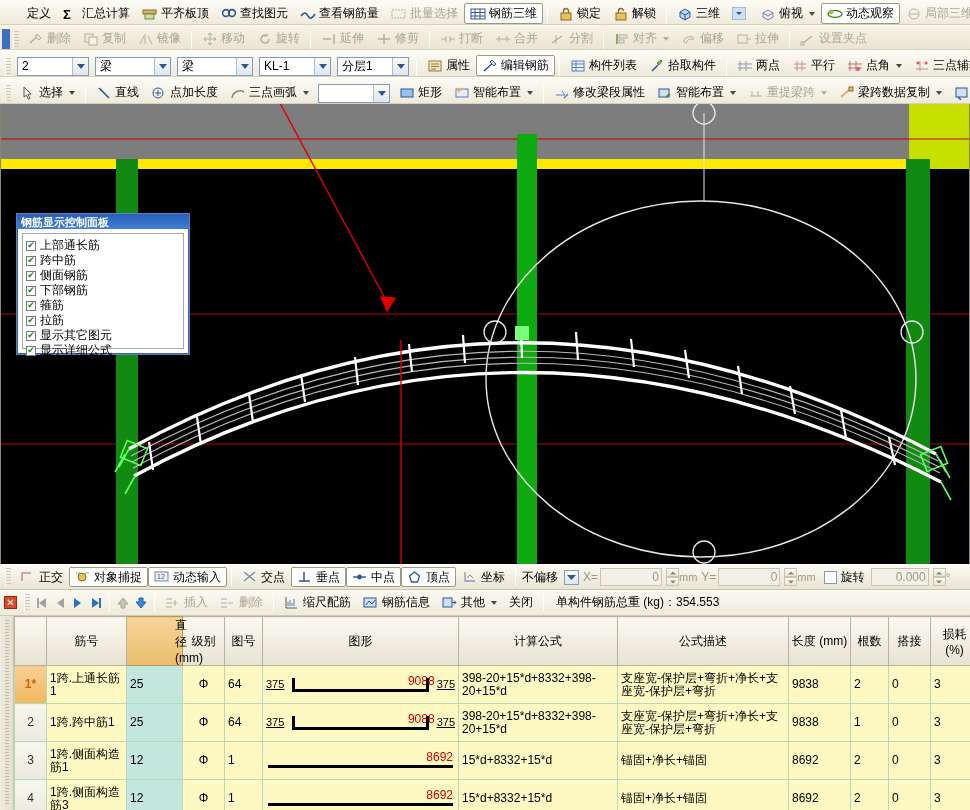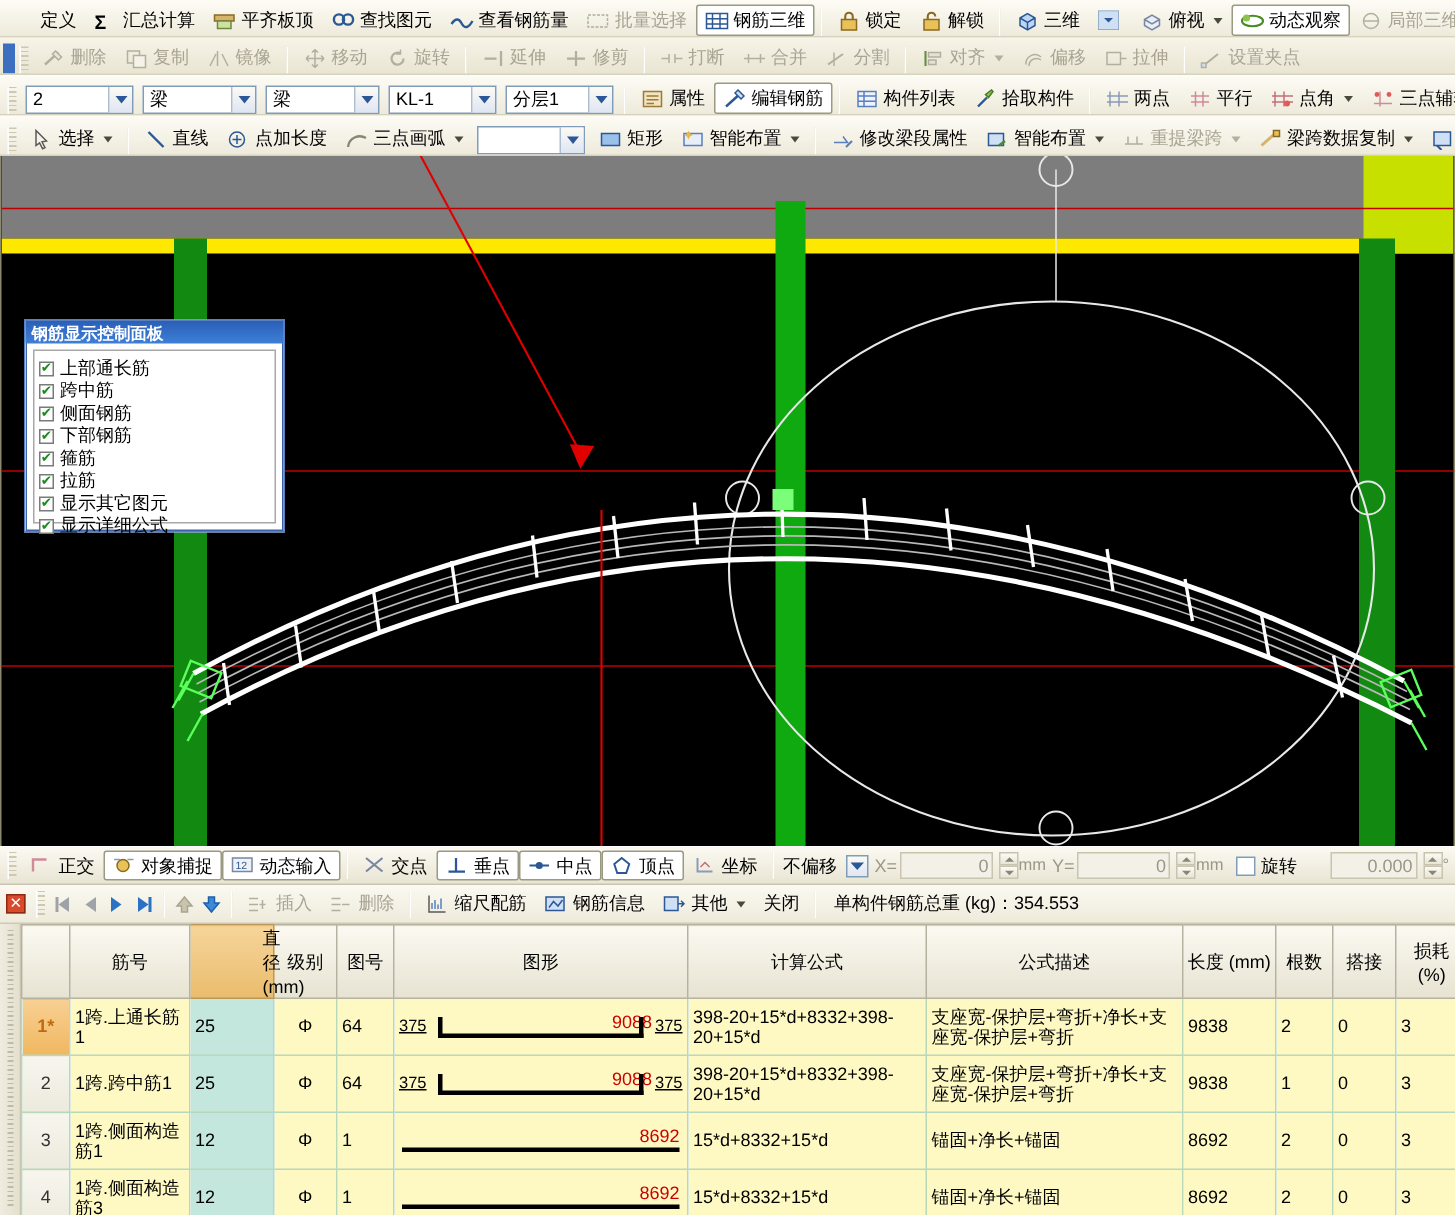--- a/index.html
+++ b/index.html
@@ -786,21 +786,21 @@
     <span class="unit">mm</span>
     <span style="color:#9b9786;font-size:12px">Y=</span>
     <span class="sfield">0</span>
     <span class="spin">
         <div></div>
         <div></div>
       </span>
     <span class="unit">mm</span>
     <span class="cbx2"></span>
     <span style="font-size:12px">旋转</span>
-    <span class="sfield" style="width:58px;margin-left:22px">0.000</span>
+    <span class="sfield" style="width:58px;margin-left:6px">0.000</span>
     <span class="spin">
         <div></div>
         <div></div>
       </span>
     <span class="unit">°</span>
   </div>
 
   <div class="gridbar">
     <span class="closebox">✕</span>
     <div class="grip"></div>

